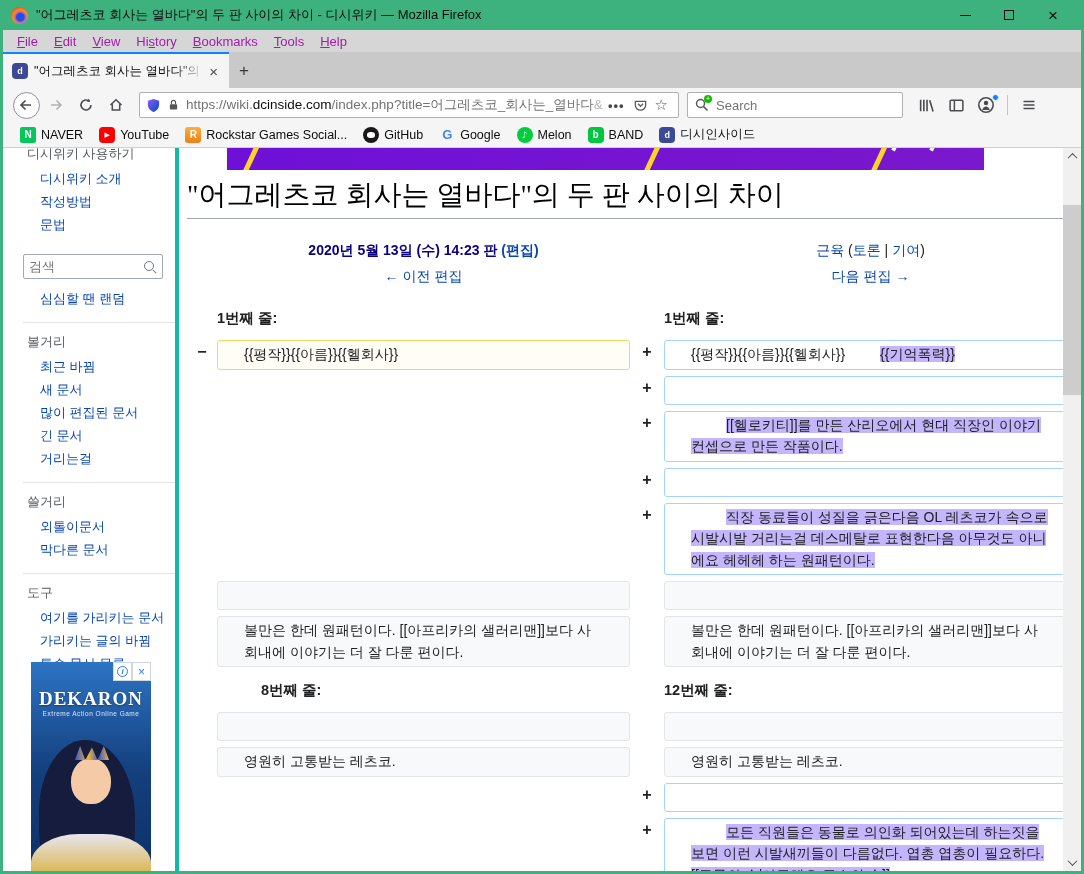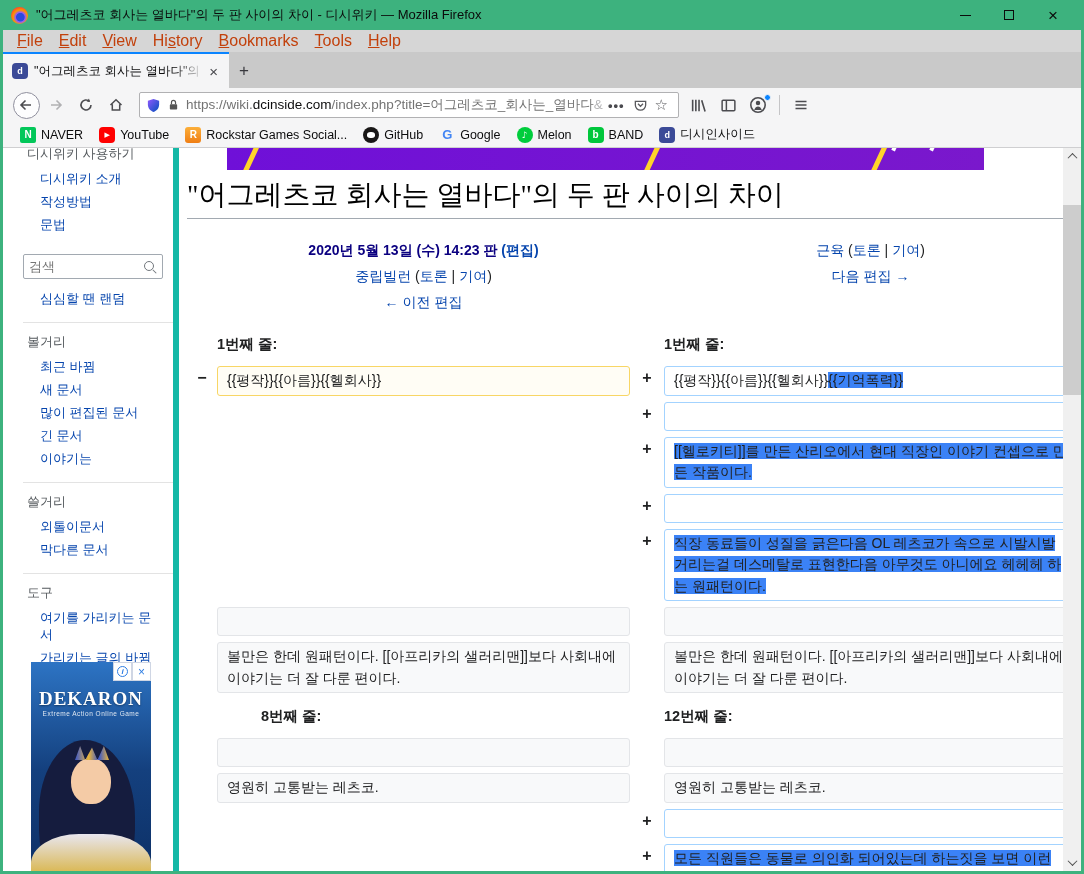--- a/index.html
+++ b/index.html
@@ -12,21 +12,21 @@
   .ff-logo { width:17px; height:17px; border-radius:50%;
              background:radial-gradient(circle at 55% 60%, #2b4bdd 0 28%, #9059ff 34%, #ff9500 52%, #ff3b30 78%, #b5007f 100%); margin-right:8px; }
   .win-title { font-size:13px; color:#0b0b0b; flex:1; white-space:nowrap; overflow:hidden; }
   .win-btn { width:44px; height:28px; display:flex; align-items:center; justify-content:center; color:#0b0b0b; font-size:14px; }
   .max-box { width:10px; height:10px; border:1.4px solid #0b0b0b; display:block; }
   .min-bar { width:11px; height:0; border-top:1.6px solid #0b0b0b; display:block; }
   .close-x { font-size:17px; line-height:1; }
 
   
   .menubar { height:22px; background:#d6d6d6; display:flex; align-items:center; padding-left:6px; flex:none; }
-  .menu-item { font-size:16px; color:#c2410c; padding:2px 8px; }
+  .menu-item { font-size:13px; color:#a21caf; padding:2px 8px; }
 
   
   .tabbar { height:36px; background:#c9c9c9; display:flex; align-items:flex-end; flex:none; }
   .tab { width:226px; height:36px; background:#f5f5f6; border-top:2px solid #0a84ff; display:flex; align-items:center; padding:0 6px 0 9px; position:relative; }
   .tab-title { flex:1; font-size:12.5px; color:#0c0c0d; white-space:nowrap; overflow:hidden; position:relative; }
   .tab-title .fade { position:absolute; right:0; top:0; bottom:0; width:28px; background:linear-gradient(90deg, rgba(245,245,246,0), #f5f5f6); }
   .tab-close { font-size:15px; color:#4a4a4f; padding:2px 5px; }
   .newtab { width:30px; height:26px; margin-bottom:4px; display:flex; align-items:center; justify-content:center; font-size:17px; color:#38383d; }
   .favicon { width:16px; height:16px; border-radius:3px; display:flex; align-items:center; justify-content:center; margin-right:6px; flex:none; }
 
@@ -56,21 +56,21 @@
   .rockstar-icon { background:linear-gradient(180deg,#fcaf3a,#ef7e14); color:#fff; font-weight:800; font-size:10px; border-radius:3px; }
   .github-icon { background:#191717; border-radius:50%; position:relative; }
   .github-icon::after { content:""; width:8px; height:6px; background:#fff; border-radius:45% 45% 40% 40%; }
   .google-icon { color:#4285f4; font-weight:700; font-size:13px; }
   .melon-icon { background:#00cd3c; border-radius:50%; color:#fff; font-size:9px; font-family:"DejaVu Sans",sans-serif; }
   .band-icon { background:#00c73c; border-radius:4px; color:#fff; font-weight:700; font-size:10px; }
   .dcinside-icon { background:#3b4a97; border-radius:4px; color:#fff; font-weight:700; font-size:9px; }
 
   
   .content { flex:1; display:flex; overflow:hidden; background:#fff; position:relative; }
-  .sidebar { width:176px; flex:none; border-right:6px solid #14b8a6; padding:0 0 0 20px; overflow:hidden; position:relative; }
+  .sidebar { width:176px; flex:none; border-right:4px solid #14b8a6; padding:0 0 0 20px; overflow:hidden; position:relative; }
   .sb-section { padding:4px 10px 8px 0; }
   .sb-div { border-top:1px solid #e3e3e3; margin-top:4px; padding-top:8px; }
   .sb-cut { margin-top:-9px; }
   .sb-heading { font-size:13px; color:#54595d; padding:2px 0 4px 4px; }
   .sb-link { font-size:13px; color:#0645ad; padding:3px 0 3px 17px; line-height:17px; }
   .sb-search { display:flex; align-items:center; border:1px solid #a2a9b1; background:#fff; height:25px; width:140px; margin:10px 0 4px 0; border-radius:2px; padding:0 5px; }
   .sb-search-input { border:0; outline:0; width:100%; font-size:13px; font-family:inherit; color:#333; }
   .mag-icon { position:relative; width:14px; height:14px; flex:none; }
   .mag-icon::before { content:""; position:absolute; top:1px; left:1px; width:8px; height:8px; border:1.6px solid #72777d; border-radius:50%; }
   .mag-icon::after { content:""; position:absolute; width:5px; height:0; border-top:1.8px solid #72777d; transform:rotate(45deg); top:11px; left:9px; }
@@ -100,25 +100,25 @@
   .diff-head:nth-child(1) { grid-column:2; }
   .diff-head:nth-child(2) { grid-column:4; }
   .dh-date-text { color:#0b0080; font-weight:700; }
   .dh-link { color:#0645ad; }
   .dh-date .dh-link { font-weight:700;text-align:center; }
   .dh-plain { color:#202122; }
   .diff-rows { margin-top:12px; }
   .diff-row { display:grid; grid-template-columns:30px minmax(0,1fr) 34px minmax(0,1fr); margin-bottom:6px; align-items:start; }
   .line-head { font-size:14.5px; font-weight:700; color:#202122; margin:8px 0 6px; }
   .marker { text-align:center; font-weight:700; font-size:16px; color:#202122; padding-top:3px; }
-  .dbox { border-radius:3px; padding:3px 9px; font-size:14px; line-height:21.5px; min-height:29px; color:#202122; word-break:break-all; }
+  .dbox { border-radius:3px; padding:3px 26px; font-size:14px; line-height:21.5px; min-height:29px; color:#202122; word-break:break-all; }
   .del { border:1px solid #f8d665; background:#fffdf5; }
   .ins { border:1px solid #a3d3ff; background:#fff; }
   .ctx { border:1px solid #e3e5e8; background:#f8f9fa; }
-  .hl  { background:#3b82f6; }
+  .hl  { background:#c4b5fd;margin-left:35px; }
 
   
   .scrollbar { position:absolute; right:0; top:0; bottom:0; width:18px; background:#f0f0f0; display:flex; flex-direction:column; align-items:center; }
   .sc-btn { width:18px; height:17px; display:flex; align-items:center; justify-content:center; flex:none; }
   .chev-up, .chev-dn { width:7px; height:7px; border-left:1.8px solid #505050; border-top:1.8px solid #505050; }
   .chev-up { transform:rotate(45deg) translate(1px,1px); }
   .chev-dn { transform:rotate(225deg) translate(1px,1px); }
   .sc-track { flex:1; width:18px; position:relative; }
   .sc-thumb { position:absolute; top:40px; left:0; width:18px; height:190px; background:#cdcdcd; }
 
@@ -201,20 +201,30 @@
       </svg>
       <span class="url-text"><span class="u-dim">https://wiki.</span><span class="u-dom">dcinside.com</span><span class="u-dim">/index.php?title=어그레츠코_회사는_열바다</span><span class="u-tail">&amp;d</span></span>
       <span class="page-actions">•••</span>
       <svg class="ic" width="15" height="15" viewBox="0 0 16 16" style="margin:0 3px;">
         <path d="M2.5 3.5 h11 v4 a5.5 5.5 0 0 1 -11 0 Z" fill="none" stroke="#5a5a5e" stroke-width="1.4"></path>
           <path d="M5.3 6.2 L8 8.8 L10.7 6.2" fill="none" stroke="#5a5a5e" stroke-width="1.4"></path>
       </svg>
       <span class="star-glyph">☆</span>
     </div>
 
+    <div class="searchbar">
+      <span style="position:relative; margin-right:6px;">
+        <svg class="ic" width="16" height="16" viewBox="0 0 16 16">
+            <circle cx="6.5" cy="6.5" r="4" fill="none" stroke="#5a5a5e" stroke-width="1.5"></circle>
+            <path d="M9.6 9.6 L13.5 13.5" stroke="#5a5a5e" stroke-width="1.6"></path>
+          </svg>
+        <span style="position:absolute; top:-2px; right:-2px; width:8px; height:8px; background:#12bc00; border-radius:50%; color:#fff; font-size:7px; line-height:8px; text-align:center;">+</span>
+      </span>
+      <input placeholder="Search" style="">
+    </div>
 
     <div class="toolbar-right">
       <span class="nav-btn">
         <svg class="ic" width="17" height="17" viewBox="0 0 16 16">
             <path d="M2.5 2.5 v11 M5.5 2.5 v11 M8.5 2.5 v11 M11 3 l3.2 10.6" fill="none" stroke="#4c4c50" stroke-width="1.5"></path>
           </svg>
       </span>
       <span class="nav-btn">
         <svg class="ic" width="17" height="17" viewBox="0 0 16 16">
             <rect x="2" y="3" width="12" height="10" rx="1" fill="none" stroke="#4c4c50" stroke-width="1.4"></rect>
@@ -289,21 +299,21 @@
           </div>
           <div class="sb-section">
             <div class="sb-link">심심할 땐 랜덤</div>
           </div>
           <div class="sb-section sb-div">
             <div class="sb-heading">볼거리</div>
             <div class="sb-link">최근 바뀜</div>
             <div class="sb-link">새 문서</div>
             <div class="sb-link">많이 편집된 문서</div>
             <div class="sb-link">긴 문서</div>
-            <div class="sb-link">이야기는</div>
+            <div class="sb-link">거리는걸</div>
           </div>
           <div class="sb-section sb-div">
             <div class="sb-heading">쓸거리</div>
             <div class="sb-link">외톨이문서</div>
             <div class="sb-link">막다른 문서</div>
           </div>
           <div class="sb-section sb-div">
             <div class="sb-heading">도구</div>
             <div class="sb-link">여기를 가리키는 문서</div>
             <div class="sb-link">가리키는 글의 바뀜</div>
@@ -335,21 +345,20 @@
         <span class="slash" style="left:3%;"></span>
         <span class="slash" style="left:56%;"></span>
         <span class="slash" style="left:86%;"></span>
         <span class="wdash" style="left:88%;"></span>
         <span class="wdash" style="left:93%;"></span>
       </div>
       <h1 class="page-title">"어그레츠코 회사는 열바다"의 두 판 사이의 차이</h1>
       <div class="diff-grid4 diff-headers">
           <div class="diff-head">
             <div class="dh-date"><span class="dh-date-text">2020년 5월 13일 (수) 14:23 판</span><span class="dh-link"> (편집)</span></div>
-            <div class="dh-user"><span class="dh-link">중립빌런</span><span class="dh-plain"> (</span><span class="dh-link">토론</span><span class="dh-plain"> | </span><span class="dh-link">기여</span><span class="dh-plain">)</span></div>
             <div class="dh-nav"><span class="dh-link">← 이전 편집</span></div>
           </div>
           <div class="diff-head">
             <div class="dh-user"><span class="dh-link">근육</span><span class="dh-plain"> (</span><span class="dh-link">토론</span><span class="dh-plain"> | </span><span class="dh-link">기여</span><span class="dh-plain">)</span></div>
             <div class="dh-nav"><span class="dh-link">다음 편집 →</span></div>
           </div>
         </div>
       <div class="diff-rows">
           <div class="diff-row">
             <div class="line-head" style="grid-column: 2;">1번째 줄:</div>

